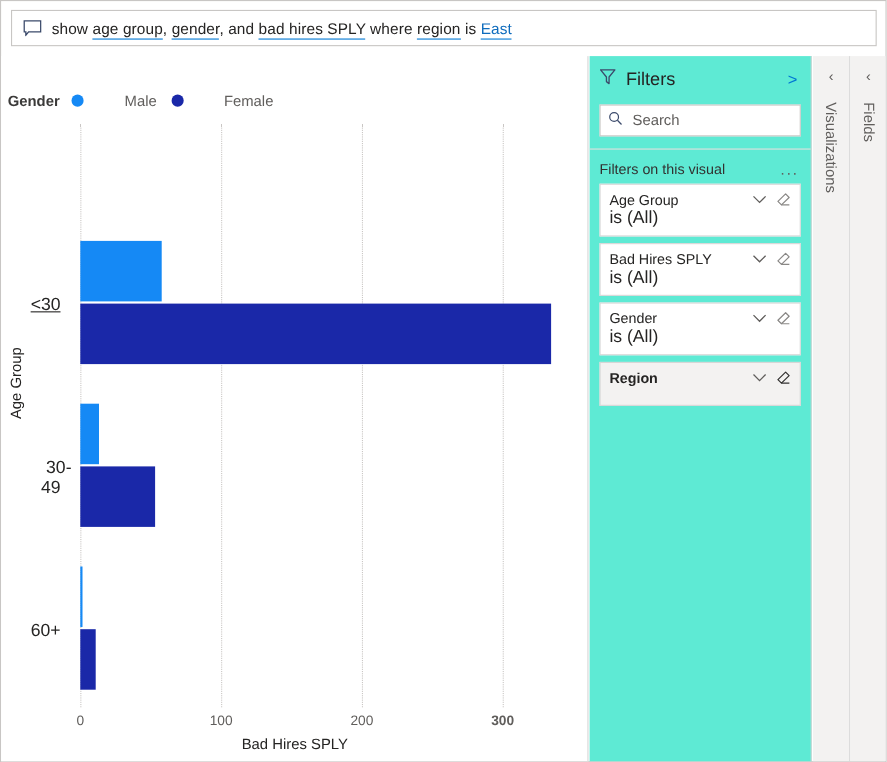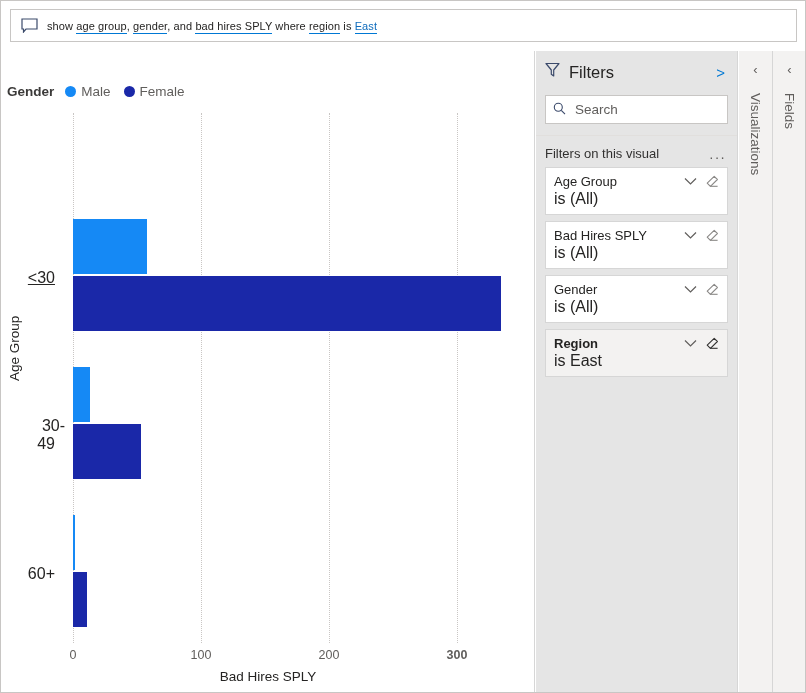--- a/index.html
+++ b/index.html
@@ -41,21 +41,21 @@
   }
   .qna-icon {
     width: 17px;
     height: 15px;
     margin-right: 9px;
     flex: none;
     position: relative;
   }
   .qna-icon svg { display: block; }
   .qna-text {
-    font-size: 11px;
+    font-size: 14px;
     color: #252423;
     white-space: nowrap;
     letter-spacing: 0.1px;
   }
   .qna-text .term {
     color: #252423;
     border-bottom: 1.5px solid #0078d4;
     padding-bottom: 1px;
   }
   .qna-text .term.val {
@@ -88,20 +88,21 @@
     color: #3b3a39;
     margin-right: 11px;
     font-size: 13.5px;
   }
   .legend-item {
     display: flex;
     align-items: center;
     margin-right: 13px;
     color: #605e5c;
     font-size: 13.5px;
+    gap: 32px;
   }
   .legend-dot {
     width: 11px;
     height: 11px;
     border-radius: 50%;
     margin-right: 5px;
     flex: none;
   }
 
   
@@ -158,21 +159,21 @@
     white-space: nowrap;
   }
 
   
   .filters-pane {
     position: absolute;
     left: 535px;
     top: 50px;
     width: 202px;
     height: 642px;
-    background: #e5e5e5;
+    background: #5eead4;
     box-sizing: border-box;
     border-right: 1px solid #d6d6d6;
   }
   .filters-header {
     display: flex;
     align-items: center;
     height: 42px;
     padding: 0 10px 0 9px;
   }
   .funnel-icon { flex: none; margin-right: 9px; }
@@ -440,21 +441,20 @@
             <div class="card-icons">
               <span class="card-chevron"><svg width="13" height="9" viewBox="0 0 13 9">
                   <path d="M1 1.5 L6.5 7 L12 1.5" fill="none" stroke="#605e5c" stroke-width="1.2"></path>
                 </svg></span>
               <span class="card-eraser"><svg width="14" height="13" viewBox="0 0 14 13">
                   <path d="M4.4 11.3 L1.2 8.1 L8.2 1.3 L11.4 4.5 Z" fill="none" stroke="#323130" stroke-width="1.1" stroke-linejoin="round"></path>
                   <line x1="4.4" y1="11.3" x2="11.6" y2="11.3" stroke="#323130" stroke-width="1.1"></line>
                 </svg></span>
             </div>
           </div>
-          <div class="filter-value">is East</div>
         </div>
       </div>
   </div>
 
   <div class="side-pane viz">
     <div class="side-chevron">‹</div>
     <div class="side-label"><span>Visualizations</span></div>
   </div>
   <div class="side-pane fields">
     <div class="side-chevron">‹</div>

